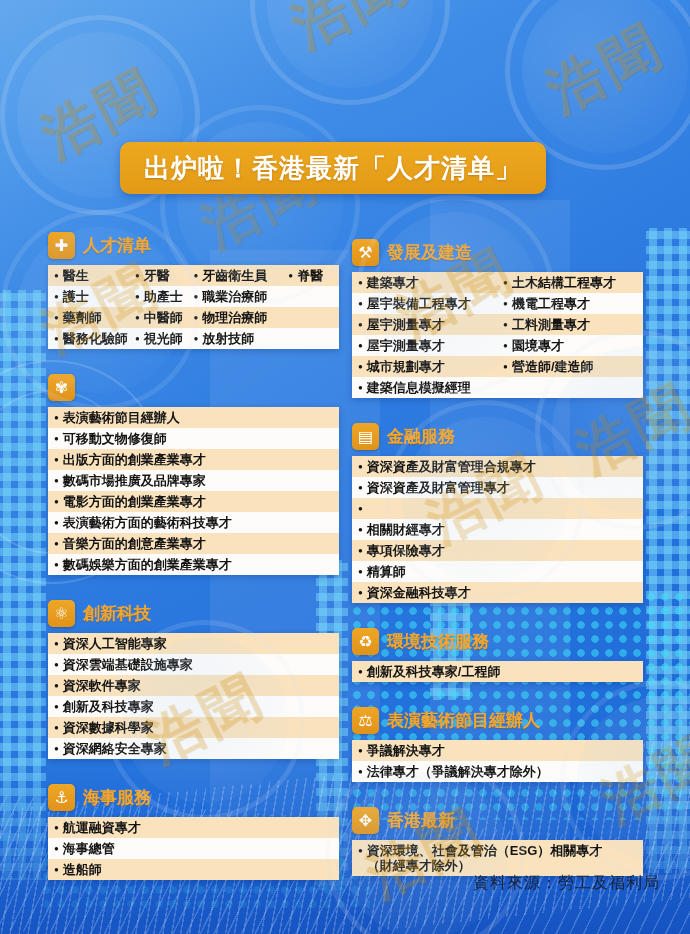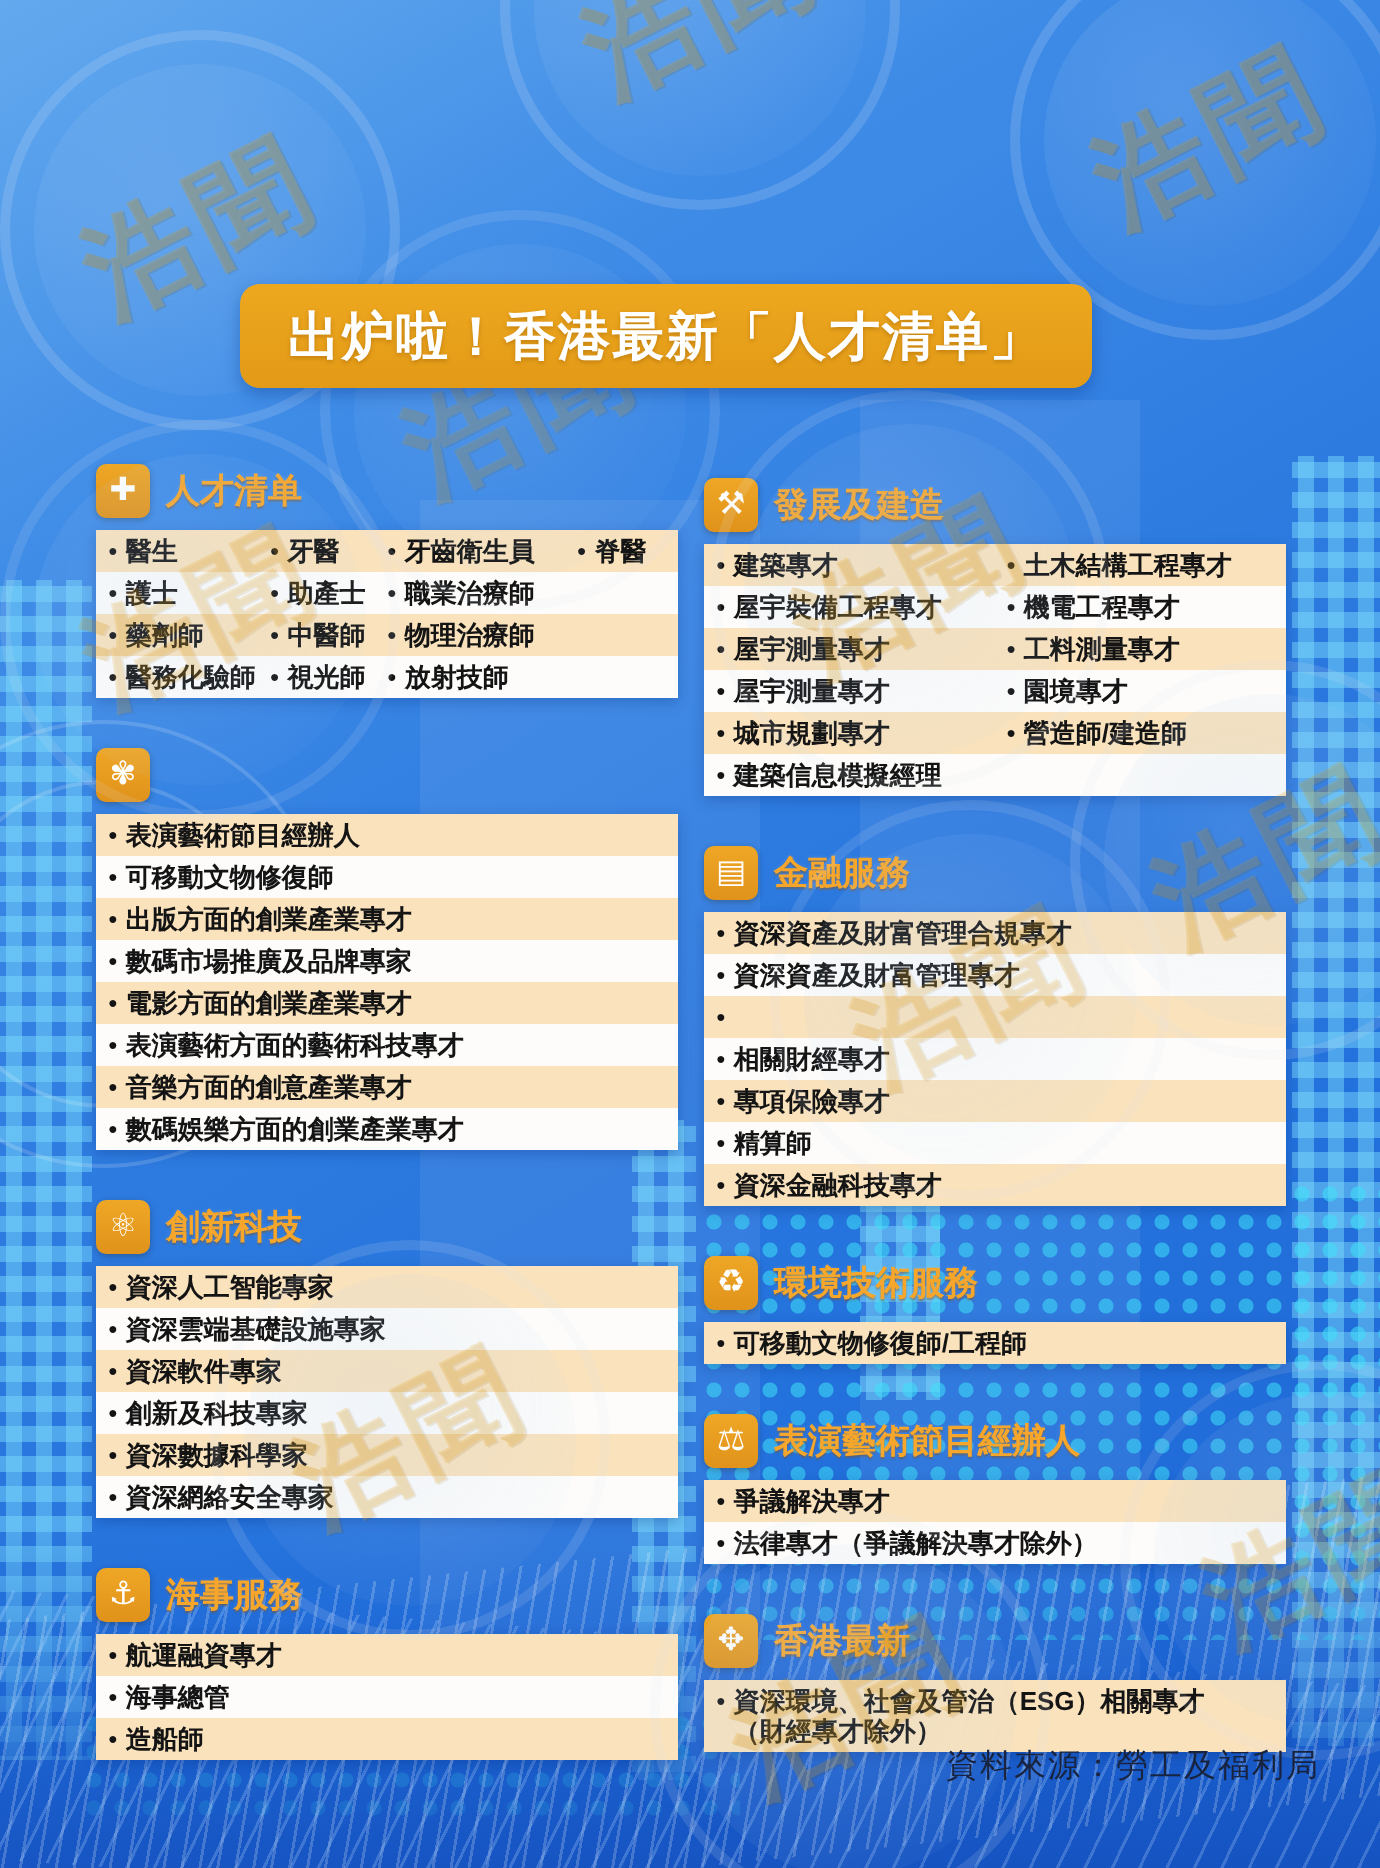--- a/index.html
+++ b/index.html
@@ -462,21 +462,21 @@
       </div>
       <div class="section">
         <div class="sec-head">
           <span class="icon-box">♻</span>
           <span class="sec-title">環境技術服務</span>
         </div>
         <div class="rowset">
           <div class="row cream">
             <span class="cell" style="flex: 0 0 100%;">
               <span class="bullet">●</span>
-              <span class="cell-text">可移動文物修復師/工程師</span>
+              <span class="cell-text">創新及科技專家/工程師</span>
             </span>
           </div>
         </div>
       </div>
       <div class="section">
         <div class="sec-head">
           <span class="icon-box">⚖</span>
           <span class="sec-title">表演藝術節目經辦人</span>
         </div>
         <div class="rowset">

